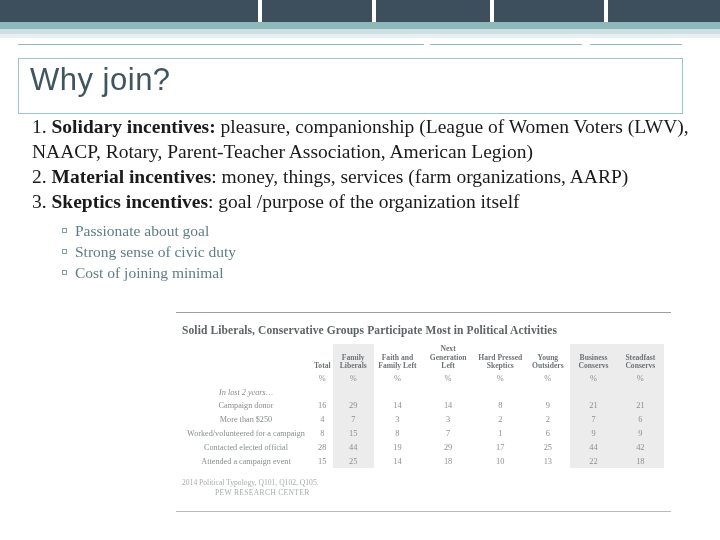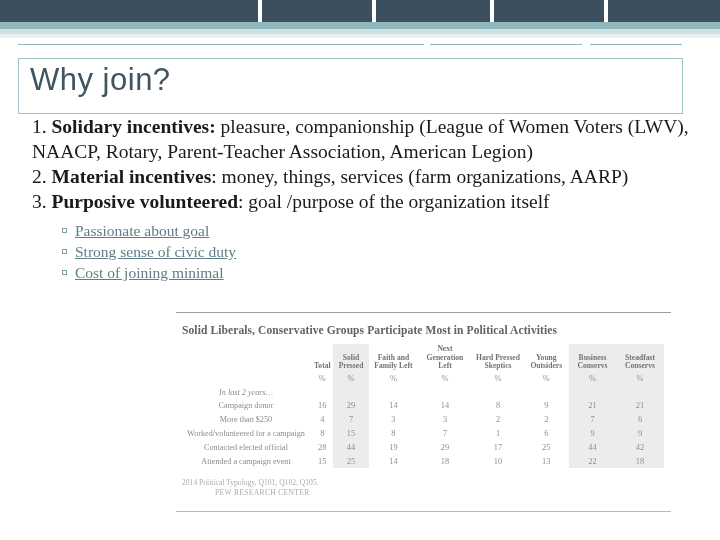--- a/index.html
+++ b/index.html
@@ -99,21 +99,20 @@
     margin-top: 6px;
     margin-left: 30px;
     color: #5f7d86;
     font-size: 15.5px;
     line-height: 21px;
   }
   .sublist .bullet-row {
     display: flex;
     align-items: baseline;
     gap: 8px;
-    text-decoration: underline;
   }
   .sub-bullet {
     display: inline-block;
     width: 5px;
     height: 5px;
     border: 1px solid #7fa0a8;
     box-sizing: border-box;
     position: relative;
     top: -3px;
   }
@@ -235,21 +234,21 @@
     <b>Solidary incentives:</b><span> pleasure, companionship (League of Women Voters (LWV), NAACP, Rotary, Parent-Teacher Association, American Legion)</span>
   </p>
 
   <p class="lvl1">
     <span>2.</span>
     <b>Material incentives</b><span>: money, things, services (farm organizations, AARP)</span>
   </p>
 
   <p class="lvl1">
     <span>3.</span>
-    <b>Purposive volunteered</b><span>: goal /purpose of the organization itself</span>
+    <b>Skeptics incentives</b><span>: goal /purpose of the organization itself</span>
   </p>
 
   <div class="sublist">
     <div class="bullet-row">
       <span class="sub-bullet"></span>
       <span>Passionate about goal</span>
     </div>
     <div class="bullet-row">
       <span class="sub-bullet"></span>
       <span>Strong sense of civic duty</span>
@@ -263,21 +262,21 @@
 
 <div class="chart-wrap">
   <div class="chart-topline"></div>
   <div class="chart-title">Solid Liberals, Conservative Groups Participate Most in Political Activities</div>
 
   <table class="poll">
     <thead>
       <tr>
         <th class="lead"></th>
         <th>Total</th>
-        <th class="shade">Solid Pressed</th>
+        <th class="shade">Family Liberals</th>
         <th>Faith and Family Left</th>
         <th>Next Generation Left</th>
         <th>Hard Pressed Skeptics</th>
         <th>Young Outsiders</th>
         <th class="shade">Business Conservs</th>
         <th class="shade">Steadfast Conservs</th>
       </tr>
       <tr class="pct-row">
         <td class="lead"></td>
         <td>%</td>

